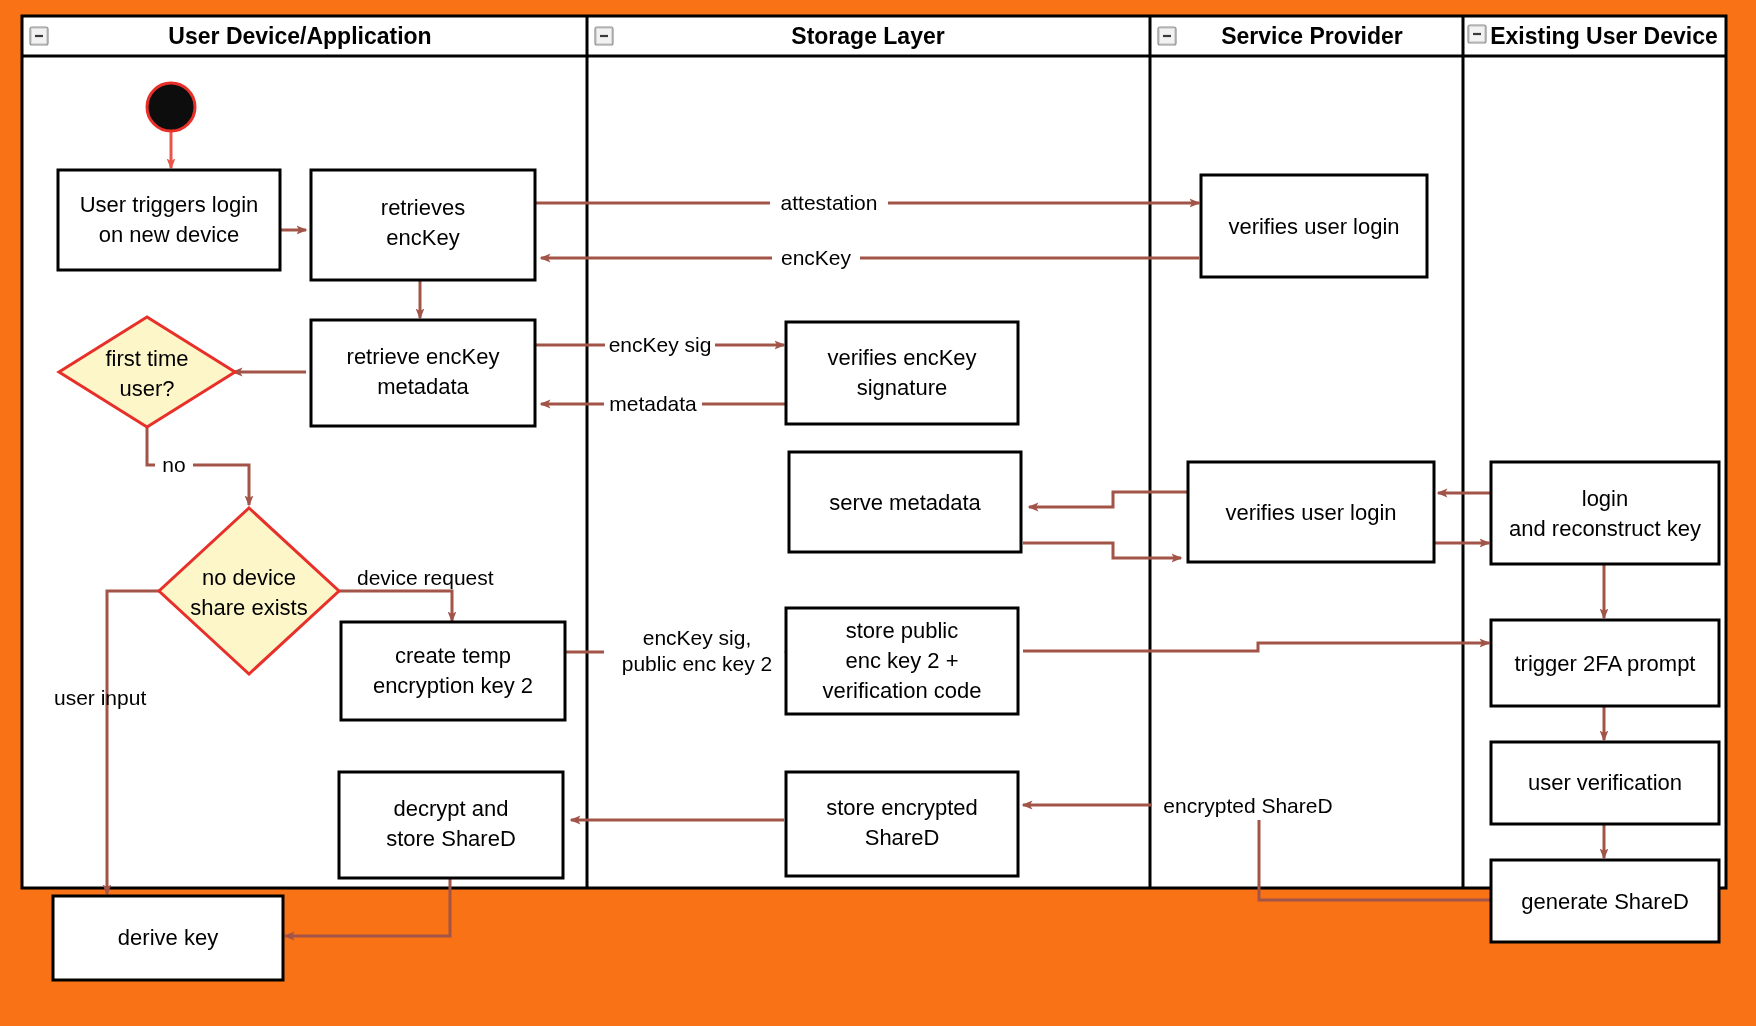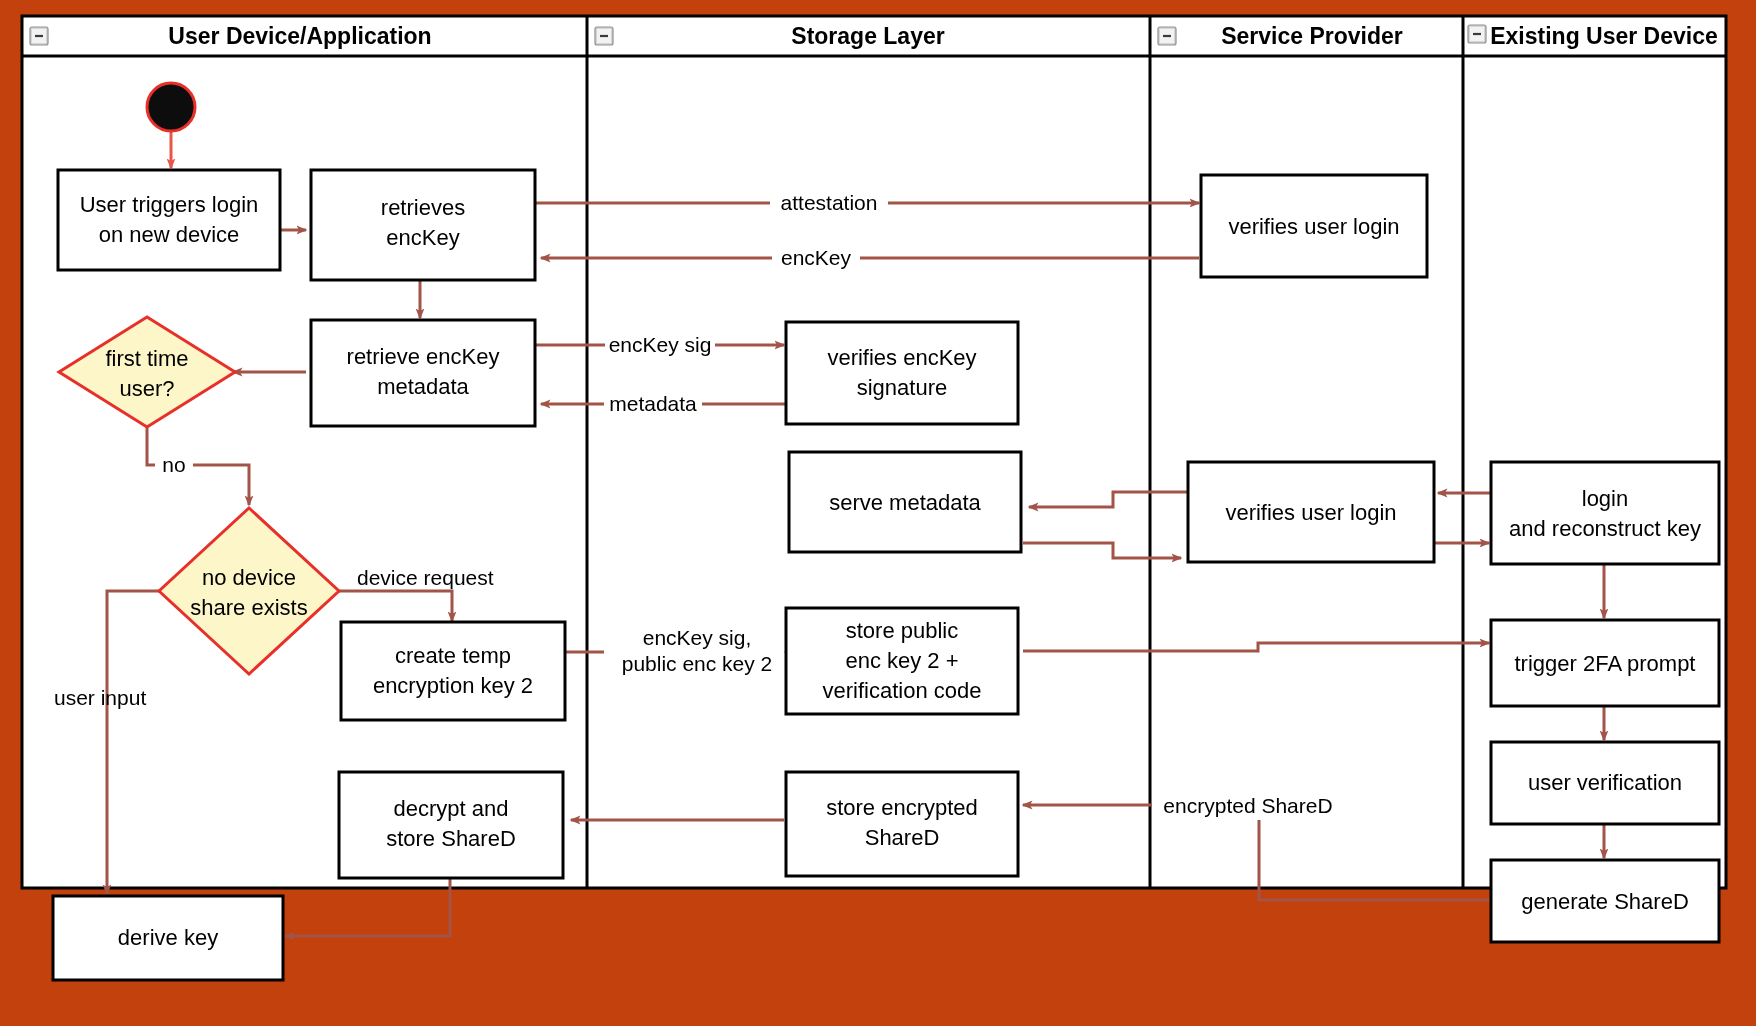--- a/index.html
+++ b/index.html
@@ -6,21 +6,21 @@
   html, body {
     margin: 0;
     padding: 0;
     background: #ffffff;
     font-family: "Liberation Sans", sans-serif;
   }
   #canvas {
     position: relative;
     width: 1756px;
     height: 1026px;
-    background: #c2410c;
+    background: #f97316;
     overflow: hidden;
   }
   svg#diagram {
     position: absolute;
     left: 0;
     top: 0;
     width: 1756px;
     height: 1026px;
   }
   .lane-frame {

